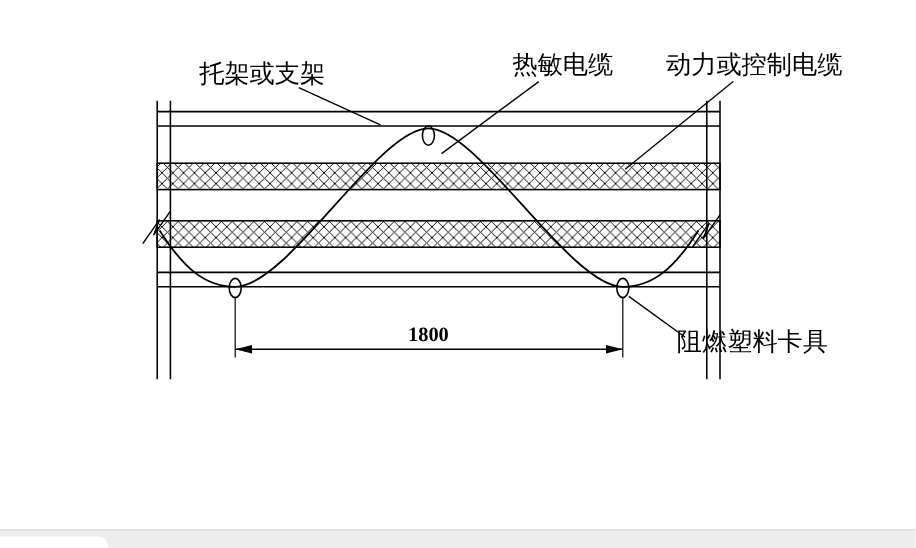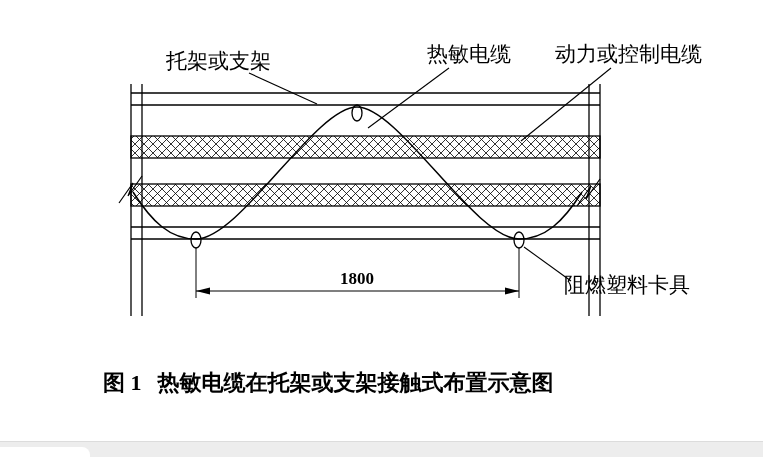--- a/index.html
+++ b/index.html
@@ -100,21 +100,18 @@
     <line x1="449" y1="68" x2="368" y2="128" stroke="#000" stroke-width="1.1"></line>
     <line x1="611" y1="68" x2="521" y2="141" stroke="#000" stroke-width="1.1"></line>
     <line x1="524" y1="247" x2="571" y2="281" stroke="#000" stroke-width="1.1"></line>
 
     <text class="cn-label" x="166" y="68">托架或支架</text>
     <text class="cn-label" x="427" y="61">热敏电缆</text>
     <text class="cn-label" x="555" y="61">动力或控制电缆</text>
     <text class="cn-label" x="564" y="292">阻燃塑料卡具</text>
   </svg>
 
-  <div class="caption">
-    <span>图 1</span><span class="cap-text">热敏电缆在托架或支架接触式布置示意图</span>
-  </div>
 
   <div class="footer-band">
     <div class="footer-tab"></div>
   </div>
 
 </div>
 
 </body></html>

